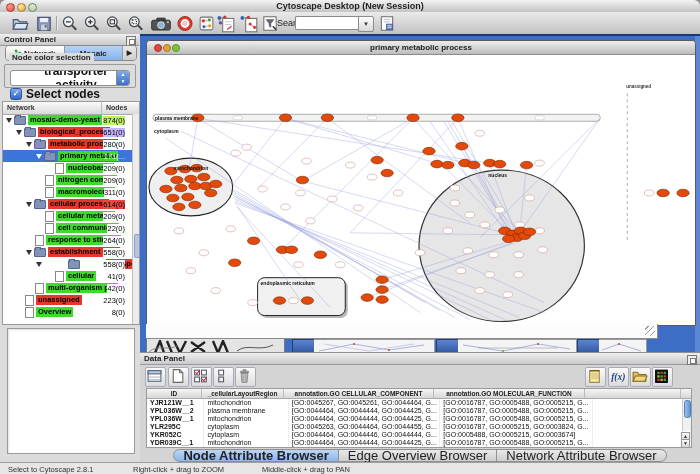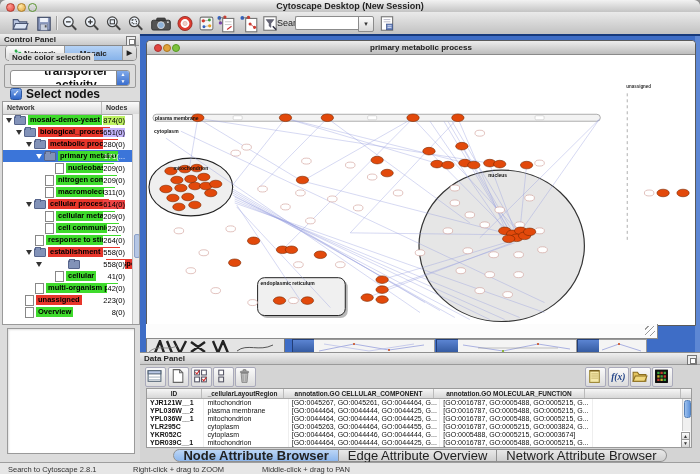--- a/index.html
+++ b/index.html
@@ -696,23 +696,23 @@
           </div>
         </div>
       <div class="abs dscroll">
           <div class="abs dthumb"></div>
         </div>
       <div class="abs spin" style="top:43px">▲</div>
       <div class="abs spin" style="top:50px">▼</div>
     </div>
     <div class="abs atabs" id="attr-tabs">
         <span class="atab sel">Node Attribute Browser</span>
-        <span class="atab">Edge Attribute Overview</span>
+        <span class="atab">Edge Overview Browser</span>
         <span class="atab">Network Attribute Browser</span>
       </div>
   </div>
 
   <div class="abs statusbar">
-    <span class="abs stext" style="left:8px">Search to Cytoscape 2.8.1</span>
+    <span class="abs stext" style="left:8px">Select to Cytoscape 2.8.1</span>
     <span class="abs stext" style="left:133px">Right-click + drag to ZOOM</span>
     <span class="abs stext" style="left:262px">Middle-click + drag to PAN</span>
   </div>
 </div>
 
 </body></html>

